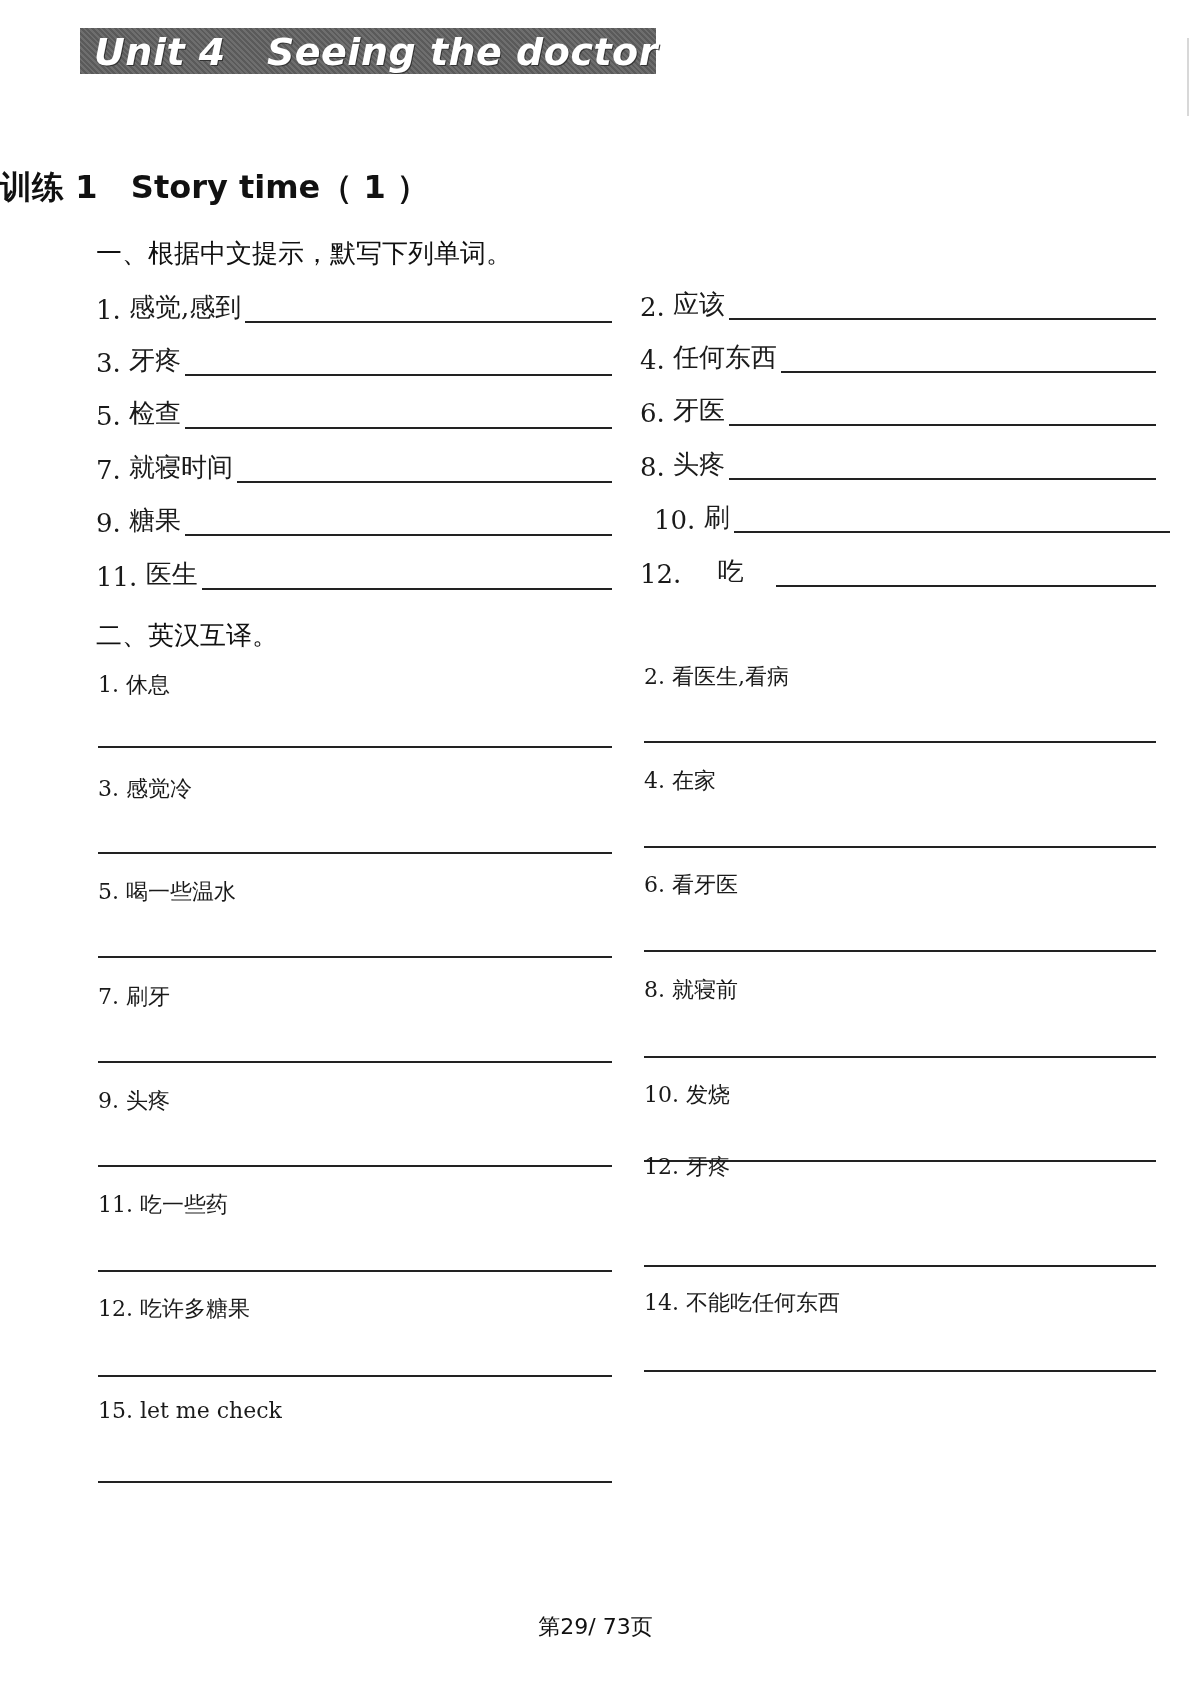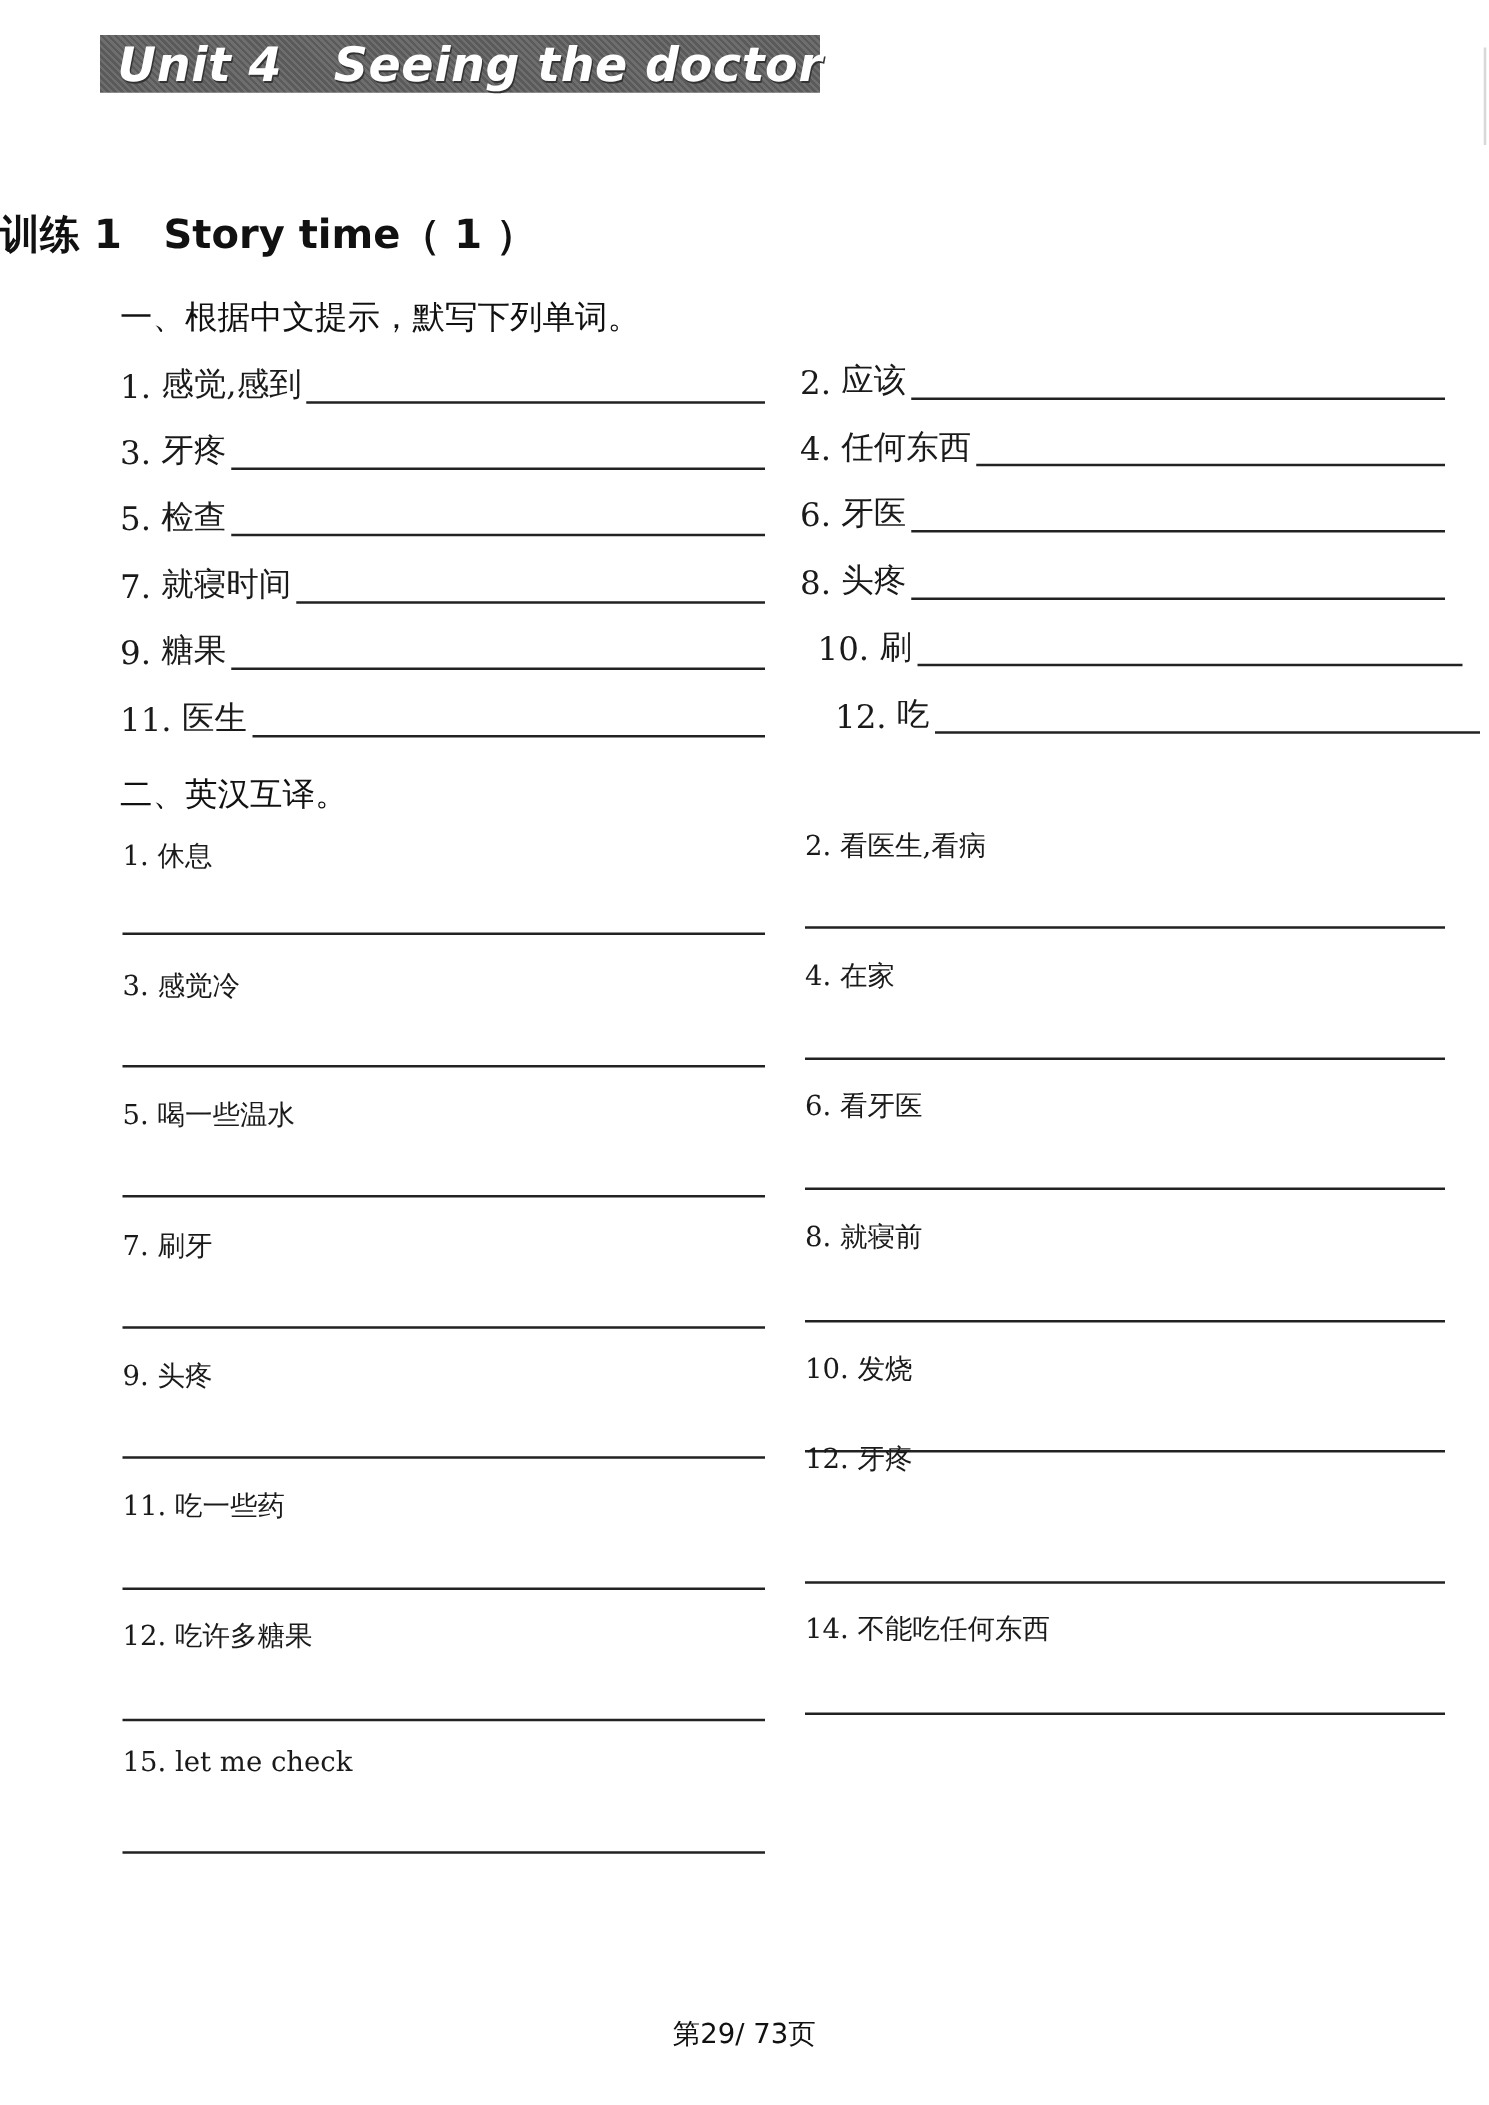--- a/index.html
+++ b/index.html
@@ -101,21 +101,21 @@
 <div class="item" style="left:640px; top:500px; width:516px;margin-left:14px;">
   <span class="num">10. </span>
     <span class="txt">刷</span>
     <span class="blank"></span>
 </div>
 <div class="item" style="left:96px; top:557px; width:516px;">
   <span class="num">11. </span>
     <span class="txt">医生</span>
     <span class="blank"></span>
 </div>
-<div class="item" style="left:668px; top:554px; width:516px;">
+<div class="item" style="left:640px; top:554px; width:516px;gap:28px;">
   <span class="num">12. </span>
     <span class="txt">吃</span>
     <span class="blank"></span>
 </div>
 
 <div class="section-head" style="top:618px;">二、英汉互译。</div>
 
 <div class="q-label" style="left:98px; top:670px;">1. 休息</div>
 <div class="q-line" style="left:98px; top:746px; width:514px;"></div>
 <div class="q-label" style="left:644px; top:662px;">2. 看医生,看病</div>

